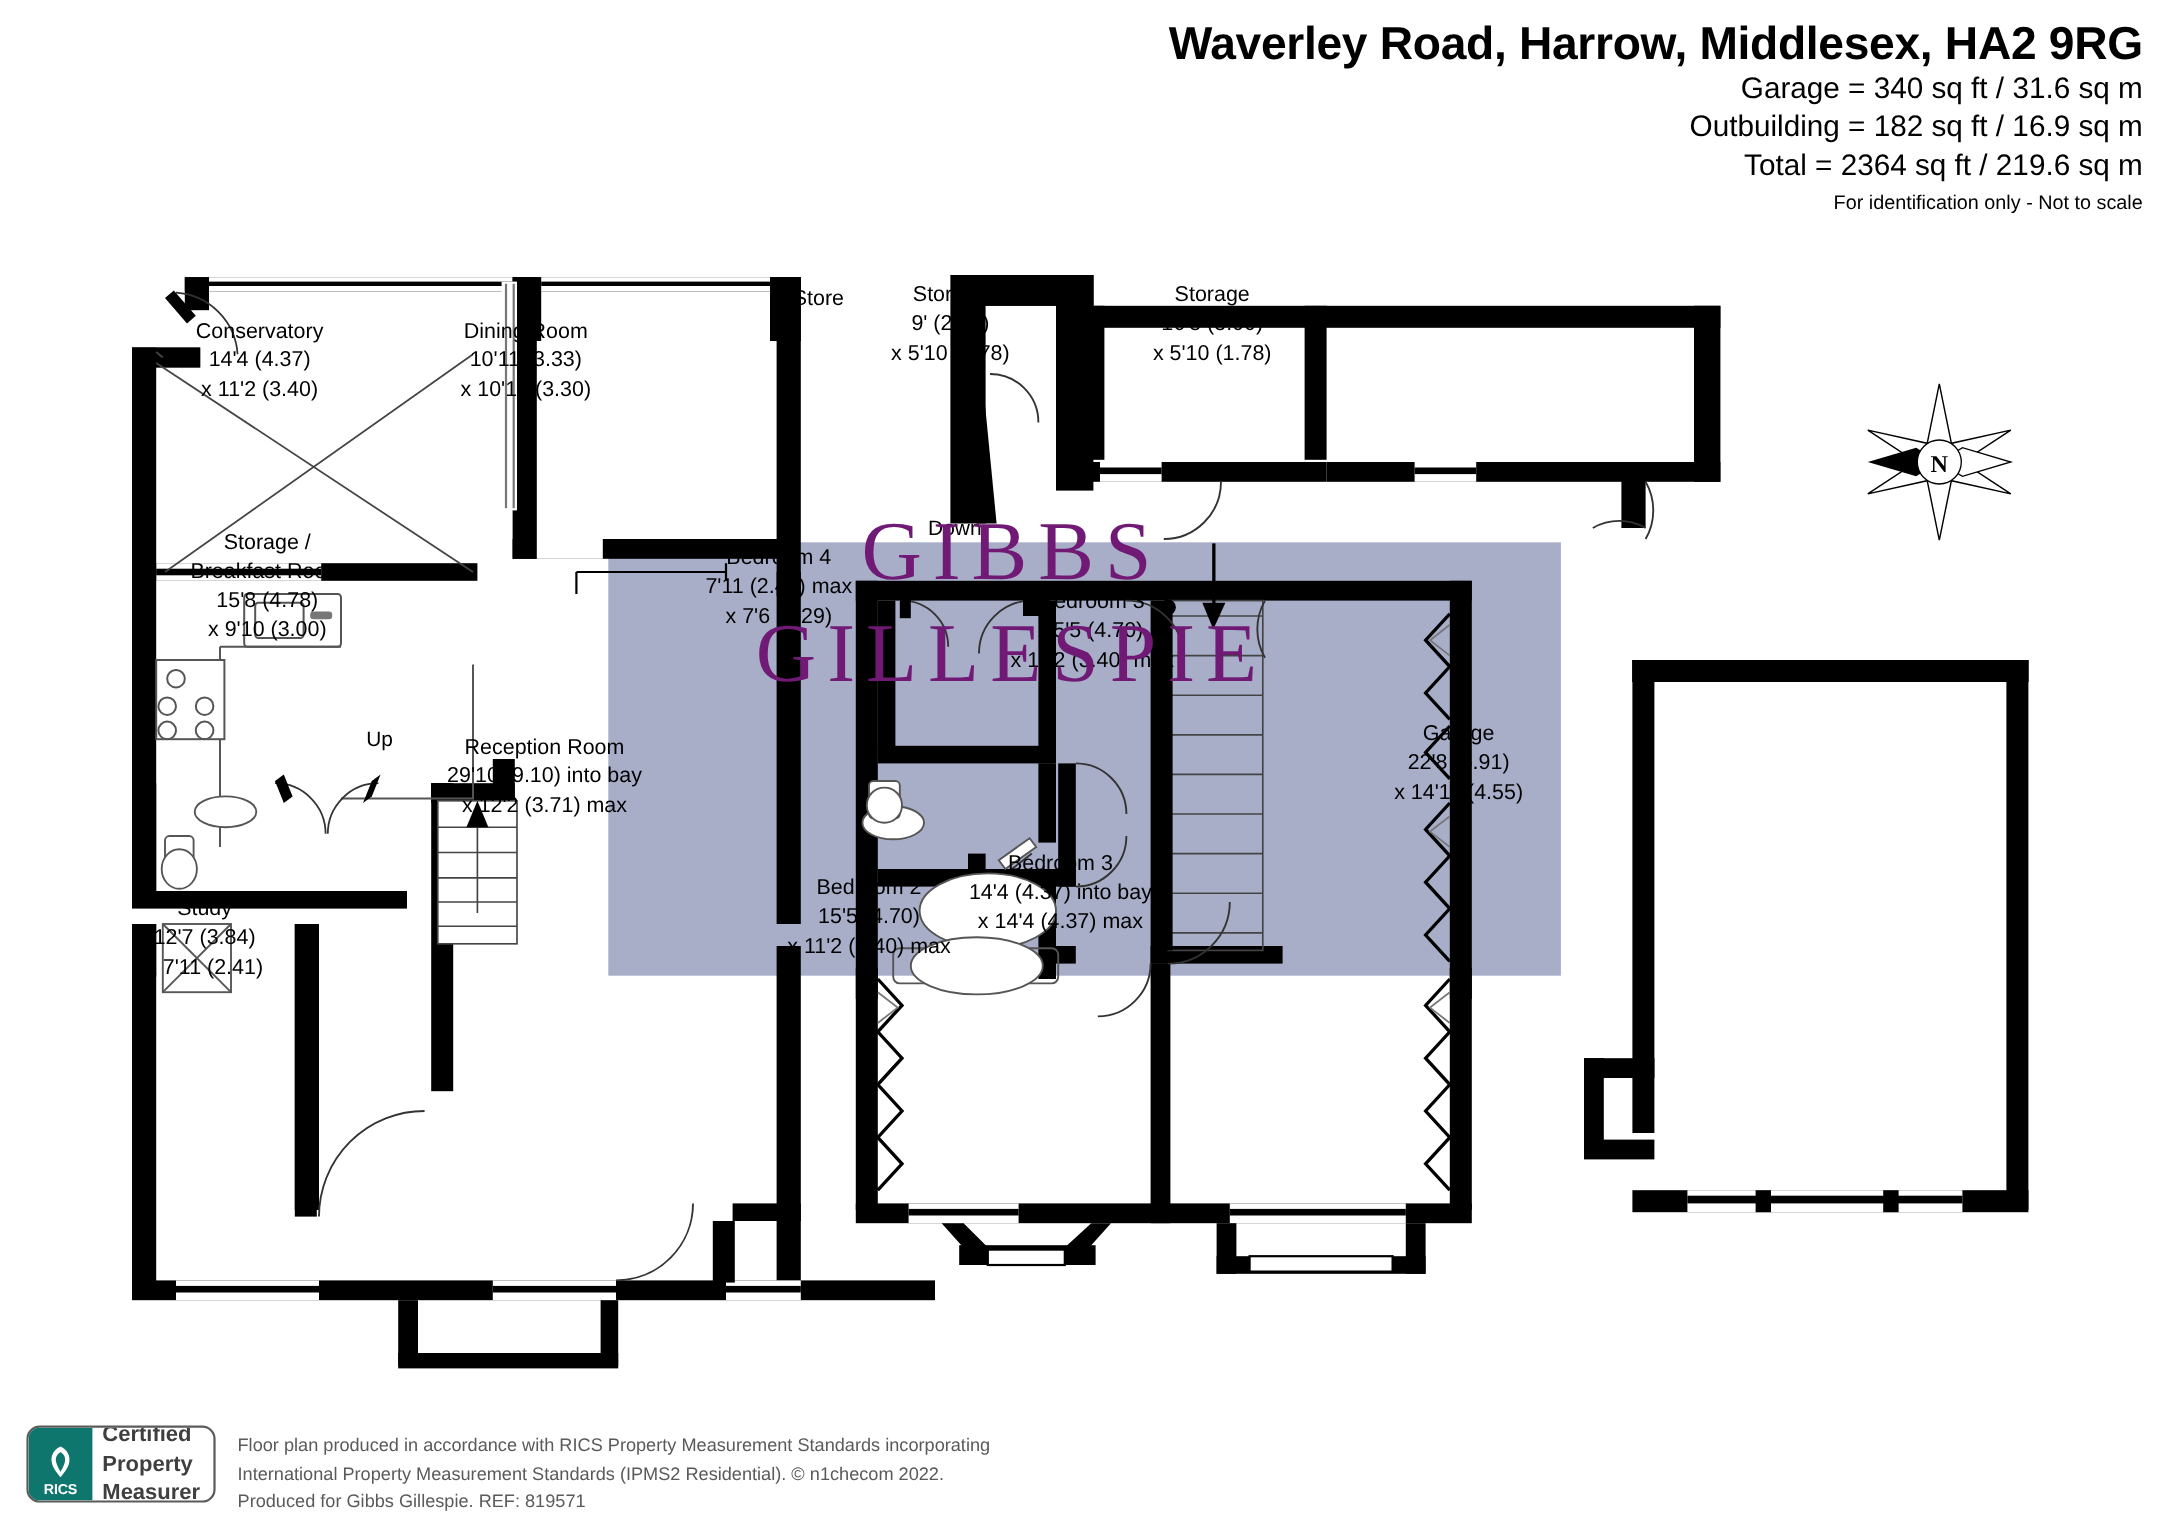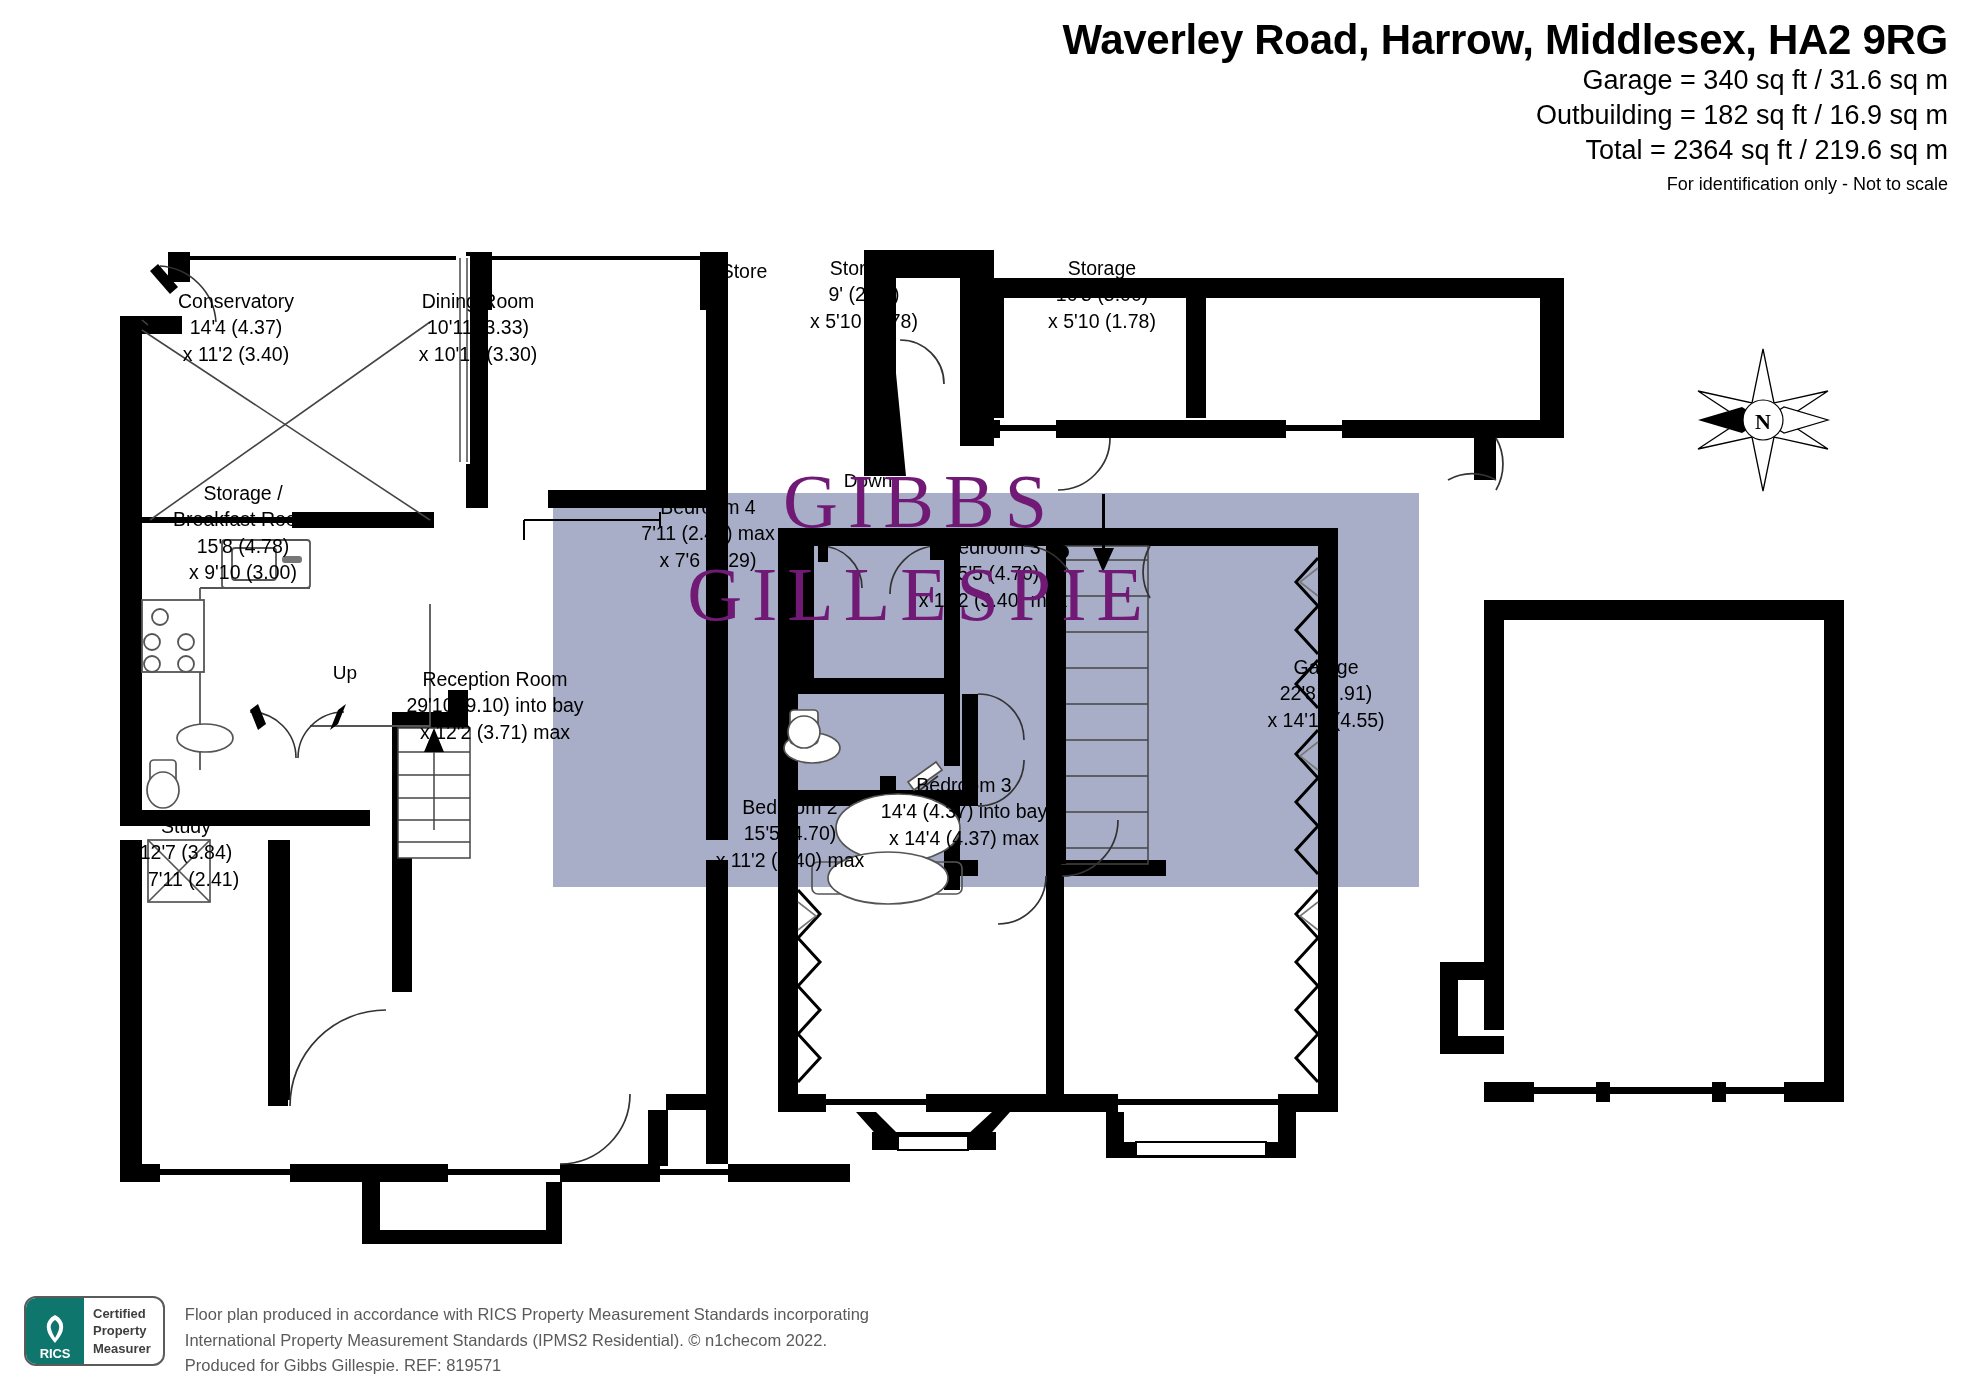--- a/index.html
+++ b/index.html
@@ -125,21 +125,21 @@
   }
   .rics-mark .rics-glyph { margin-bottom: 1px; }
   .rics-mark .rics-word {
     font-size: 13px;
     font-weight: bold;
     letter-spacing: -0.2px;
   }
   .rics-text {
     padding: 4px 12px 4px 9px;
     color: #3f3f3f;
-    font-size: 13px;
+    font-size: 20px;
     font-weight: bold;
     line-height: 1.32;
     display: flex;
     flex-direction: column;
     justify-content: center;
   }
   .footer-note {
     margin-left: 20px;
     color: #5a5a5a;
     font-size: 16.5px;

